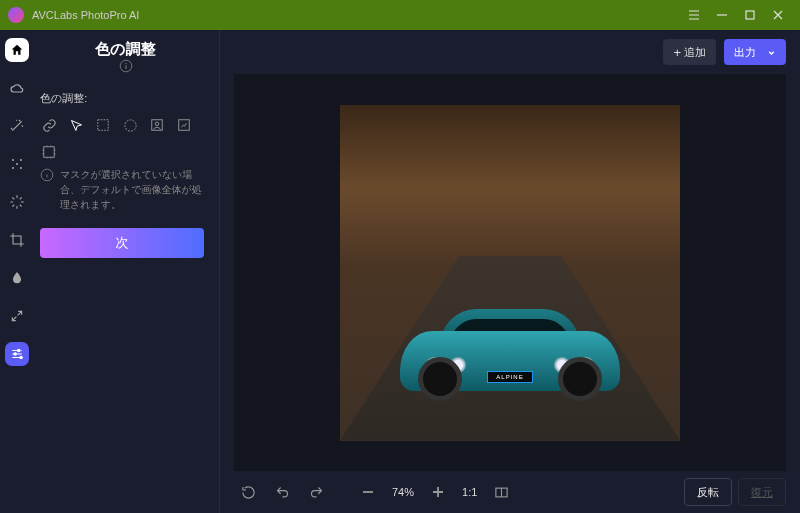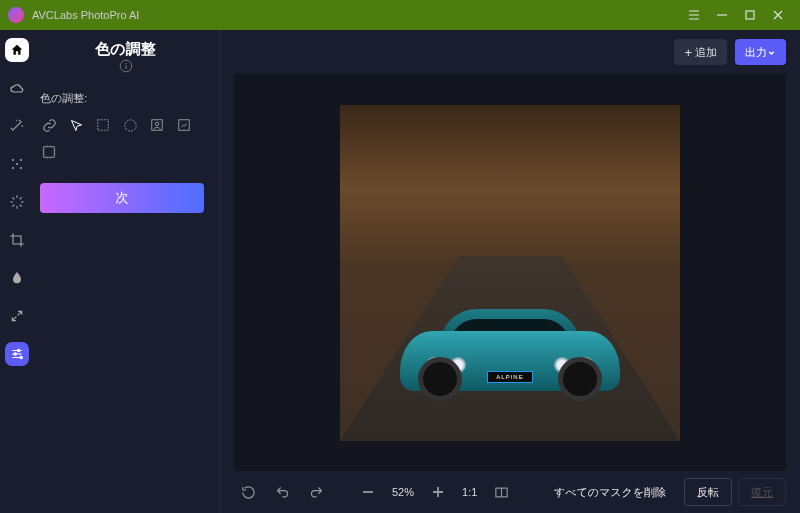--- a/index.html
+++ b/index.html
@@ -33,21 +33,21 @@
 .sel-tool.active { color: #fff; }
 .hint-row { display: flex; gap: 6px; margin-top: 6px; }
 .hint-icon { width: 14px; height: 14px; flex-shrink: 0; color: #777; margin-top: 1px; }
 .hint-text { font-size: 10px; line-height: 1.5; color: #888; }
 .next-btn { margin-top: 16px; width: 164px; height: 30px; border-radius: 4px; border: none; cursor: pointer; background: linear-gradient(90deg, #c868ff 0%, #4f6dff 100%); color: #fff; font-size: 13px; }
 
 
 .canvas-area { flex: 1; display: flex; flex-direction: column; }
 .top-actions { height: 44px; display: flex; align-items: center; justify-content: flex-end; gap: 8px; padding-right: 14px; }
 .btn-add { height: 26px; padding: 0 10px; background: #2c3042; border: none; border-radius: 4px; color: #ddd; font-size: 11px; cursor: pointer; display: flex; align-items: center; gap: 3px; }
-.btn-output { height: 26px; padding: 0 10px; background: #5b5bf5; border: none; border-radius: 4px; color: #fff; font-size: 11px; cursor: pointer; display: flex; align-items: center; gap: 0; }
+.btn-output { height: 26px; padding: 0 10px; background: #5b5bf5; border: none; border-radius: 4px; color: #fff; font-size: 11px; cursor: pointer; display: flex; align-items: center; gap: 11px; }
 .viewport { flex: 1; display: flex; align-items: center; justify-content: center; background: #14161f; margin: 0 14px; }
 .image-box { width: 340px; height: 336px; background: linear-gradient(180deg, #3a2818 0%, #6b4a2c 25%, #4a3524 48%, #3e3026 100%); position: relative; overflow: hidden; }
 
 .road { position:absolute; bottom:0; left:0; right:0; height:55%; background: linear-gradient(180deg, #3e342c 0%, #2e2924 100%); clip-path: polygon(35% 0, 65% 0, 100% 100%, 0 100%); }
 .car { position:absolute; bottom:40px; left:50%; transform:translateX(-50%); width:220px; height:110px; }
 .car-body { position:absolute; bottom:10px; width:220px; height:60px; background: linear-gradient(180deg, #2fa5b0 0%, #0e5964 100%); border-radius: 32px 32px 14px 14px / 40px 40px 14px 14px; }
 .car-cabin { position:absolute; bottom:48px; left:40px; width:140px; height:44px; background: linear-gradient(180deg, #1d7d87 0%, #0a4750 100%); border-radius: 40px 40px 8px 8px; }
 .car-window { position:absolute; bottom:52px; left:50px; width:120px; height:30px; background: #07191c; border-radius: 30px 30px 4px 4px; }
 .wheel { position:absolute; bottom:0; width:44px; height:44px; background:#111; border-radius:50%; border:5px solid #333; }
 .wheel.l{ left:18px;} .wheel.r{ right:18px;}
@@ -193,20 +193,27 @@
             <rect x="3" y="3" width="18" height="18"></rect>
             <path d="M8 16l3-4 2 2 3-5"></path>
           </svg>
         </div>
       <div class="sel-tool">
           <svg width="14" height="14" viewBox="0 0 24 24" fill="none" stroke="currentColor" stroke-width="1.6">
             <rect x="3" y="3" width="18" height="18"></rect>
             <path d="M9 3V1M15 3V1M9 23v-2M15 23v-2M3 9H1M3 15H1M23 9h-2M23 15h-2"></path>
           </svg>
         </div>
+    </div>
+    <div class="hint-row">
+      <svg class="hint-icon" viewBox="0 0 24 24" fill="none" stroke="currentColor" stroke-width="1.6">
+          <circle cx="12" cy="12" r="10"></circle>
+          <path d="M12 8v.01M12 11v5"></path>
+        </svg>
+      <div class="hint-text">マスクが選択されていない場合、デフォルトで画像全体が処理されます。</div>
     </div>
     <button class="next-btn">次</button>
   </div>
 
   <div class="canvas-area">
     <div class="top-actions">
       <button class="btn-add">
           <span style="font-size:13px">+</span>
           <span>追加</span>
         </button>
@@ -249,32 +256,31 @@
           <svg width="15" height="15" viewBox="0 0 24 24" fill="none" stroke="currentColor" stroke-width="1.8">
             <path d="M15 14l5-5-5-5M20 9H9a5 5 0 000 10h3"></path>
           </svg>
         </div>
       <div class="bb-sep"></div>
       <div class="bb-btn">
           <svg width="12" height="12" viewBox="0 0 12 12" stroke="currentColor" stroke-width="1.8">
             <path d="M1 6h10"></path>
           </svg>
         </div>
-      <div class="zoom-val">52%</div>
+      <div class="zoom-val">74%</div>
       <div class="bb-btn">
           <svg width="12" height="12" viewBox="0 0 12 12" stroke="currentColor" stroke-width="1.8">
             <path d="M1 6h10M6 1v10"></path>
           </svg>
         </div>
       <div class="zoom-val" style="cursor:pointer">1:1</div>
       <div class="bb-btn">
           <svg width="15" height="15" viewBox="0 0 24 24" fill="none" stroke="currentColor" stroke-width="1.8">
             <rect x="3" y="5" width="18" height="14"></rect>
             <path d="M12 5v14"></path>
           </svg>
         </div>
       <div class="bb-spacer"></div>
-      <button class="bb-text-btn">すべてのマスクを削除</button>
       <button class="bb-text-btn boxed">反転</button>
       <button class="bb-text-btn boxed disabled">復元</button>
     </div>
   </div>
 </div>
 
 </body></html>

